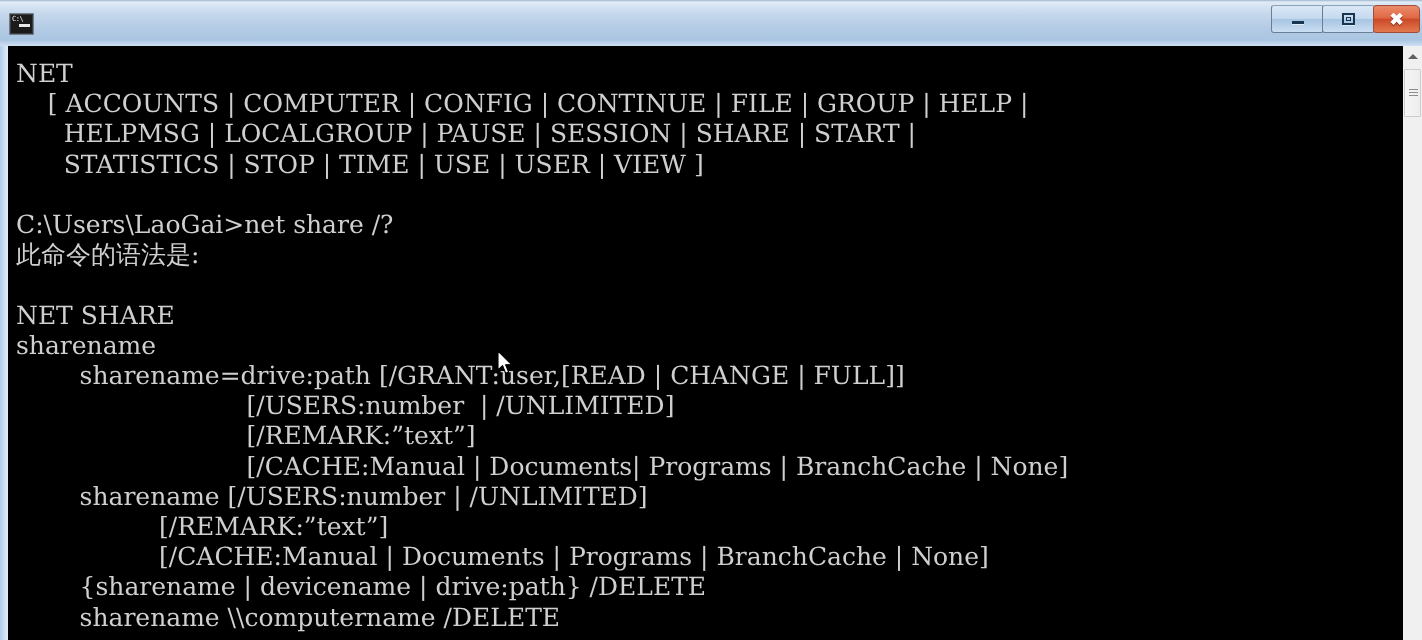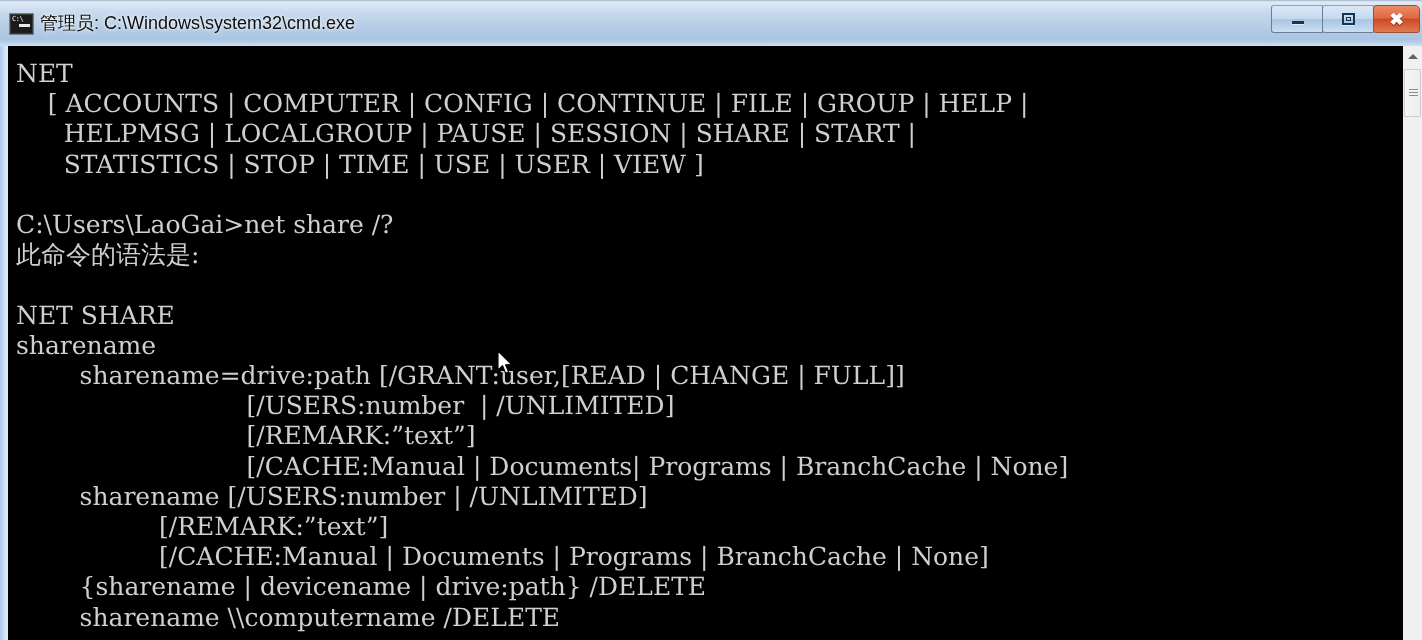--- a/index.html
+++ b/index.html
@@ -230,21 +230,20 @@
 <div id="window">
 
   <div id="titlebar">
     <div id="titlebar-glow"></div>
 
     <div id="app-icon">
       <span class="glyph">C:\</span>
       <span class="bar"></span>
     </div>
 
-    <div id="title-text">管理员: C:\Windows\system32\cmd.exe</div>
 
     <div class="winbtn" id="btn-min">
       <span class="ico">
           <span id="min-glyph"></span>
         </span>
     </div>
 
     <div class="winbtn" id="btn-max">
       <span class="ico">
         <span id="max-glyph">

